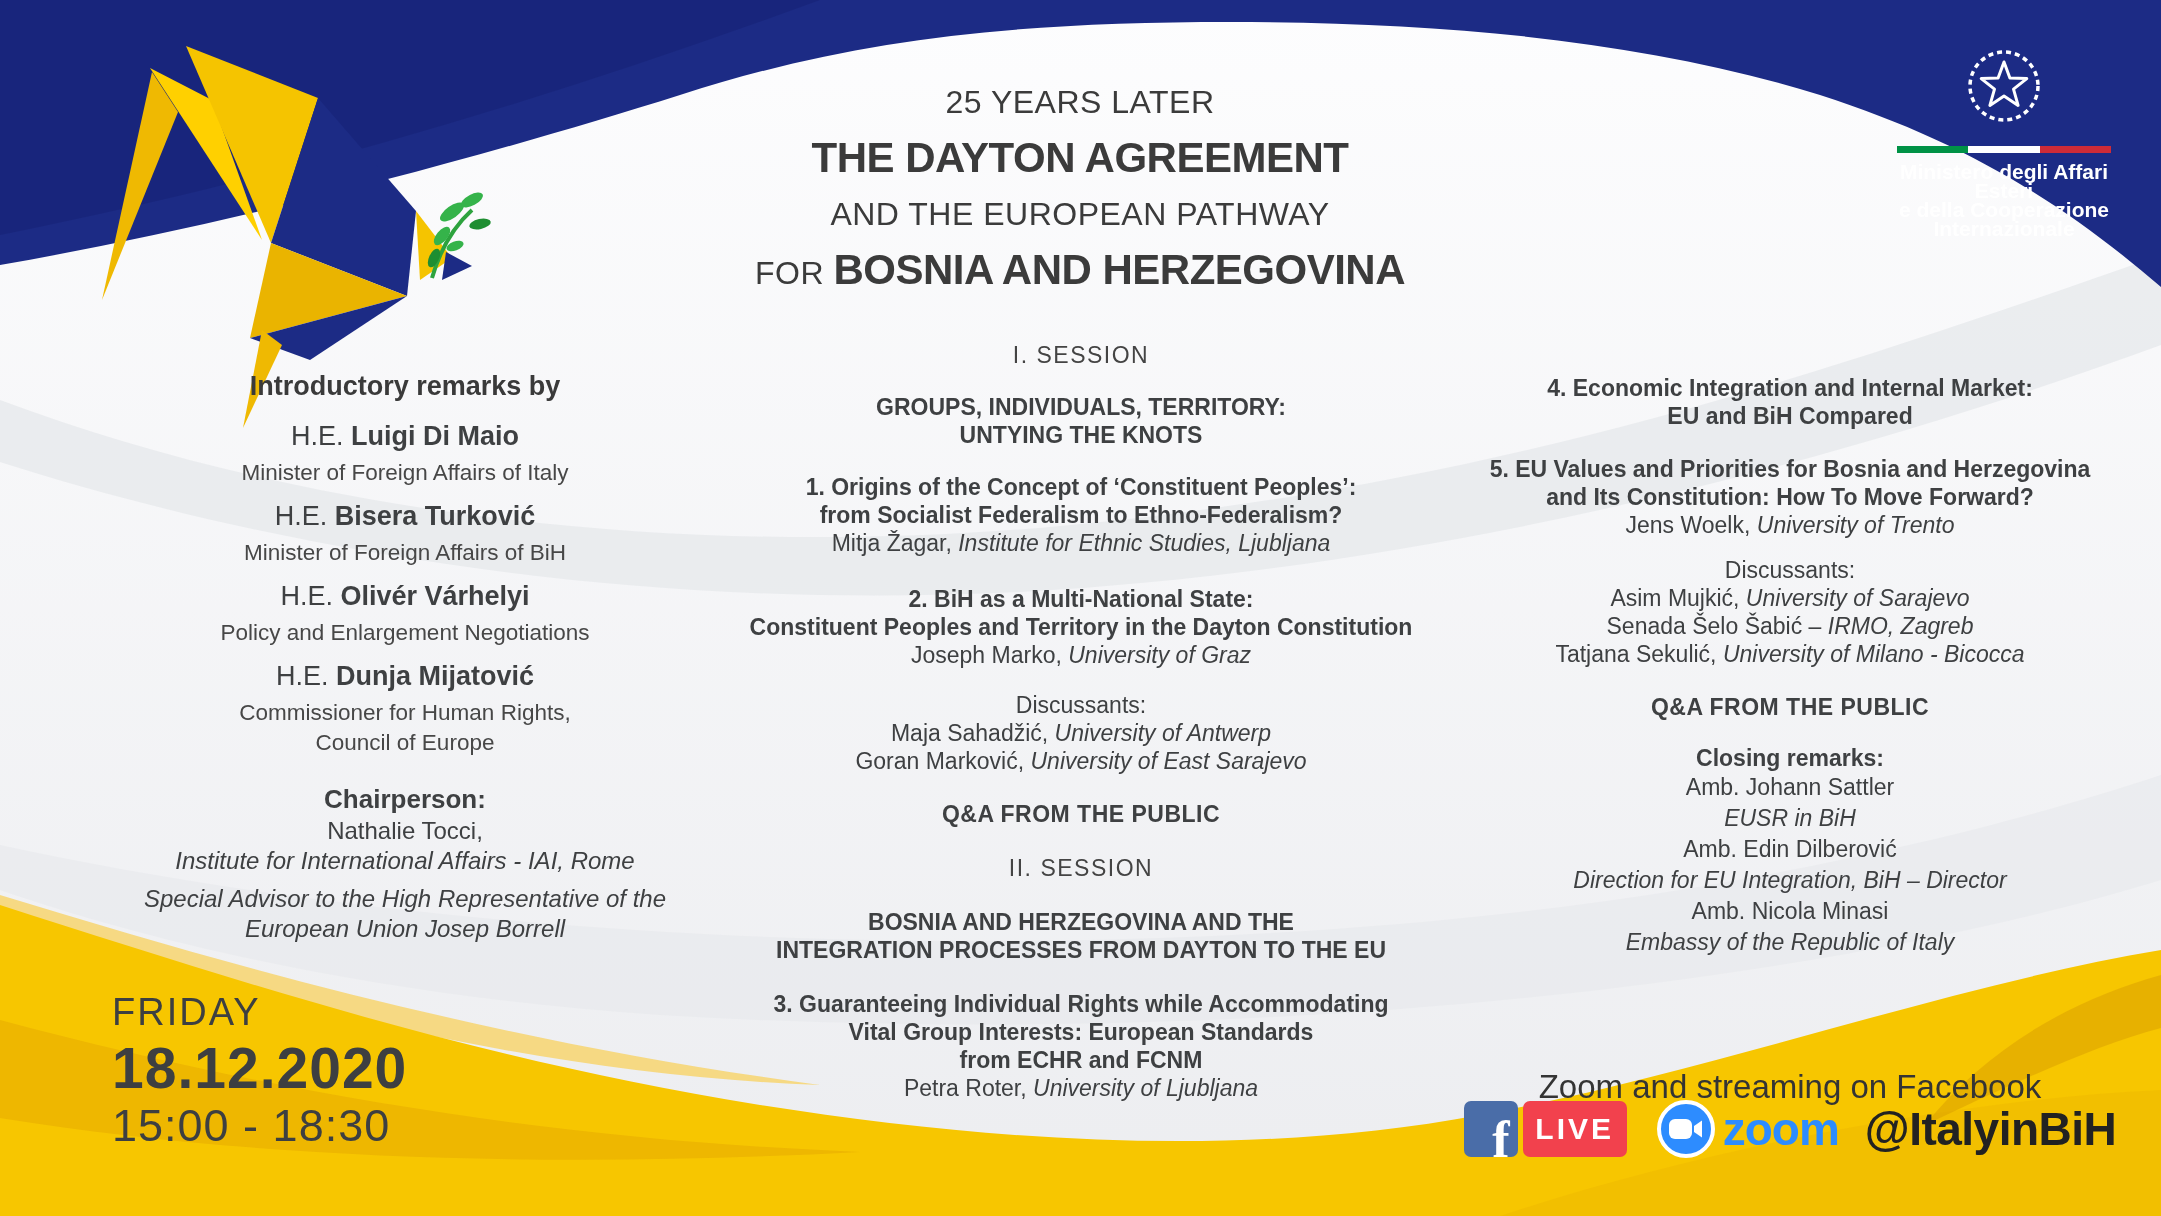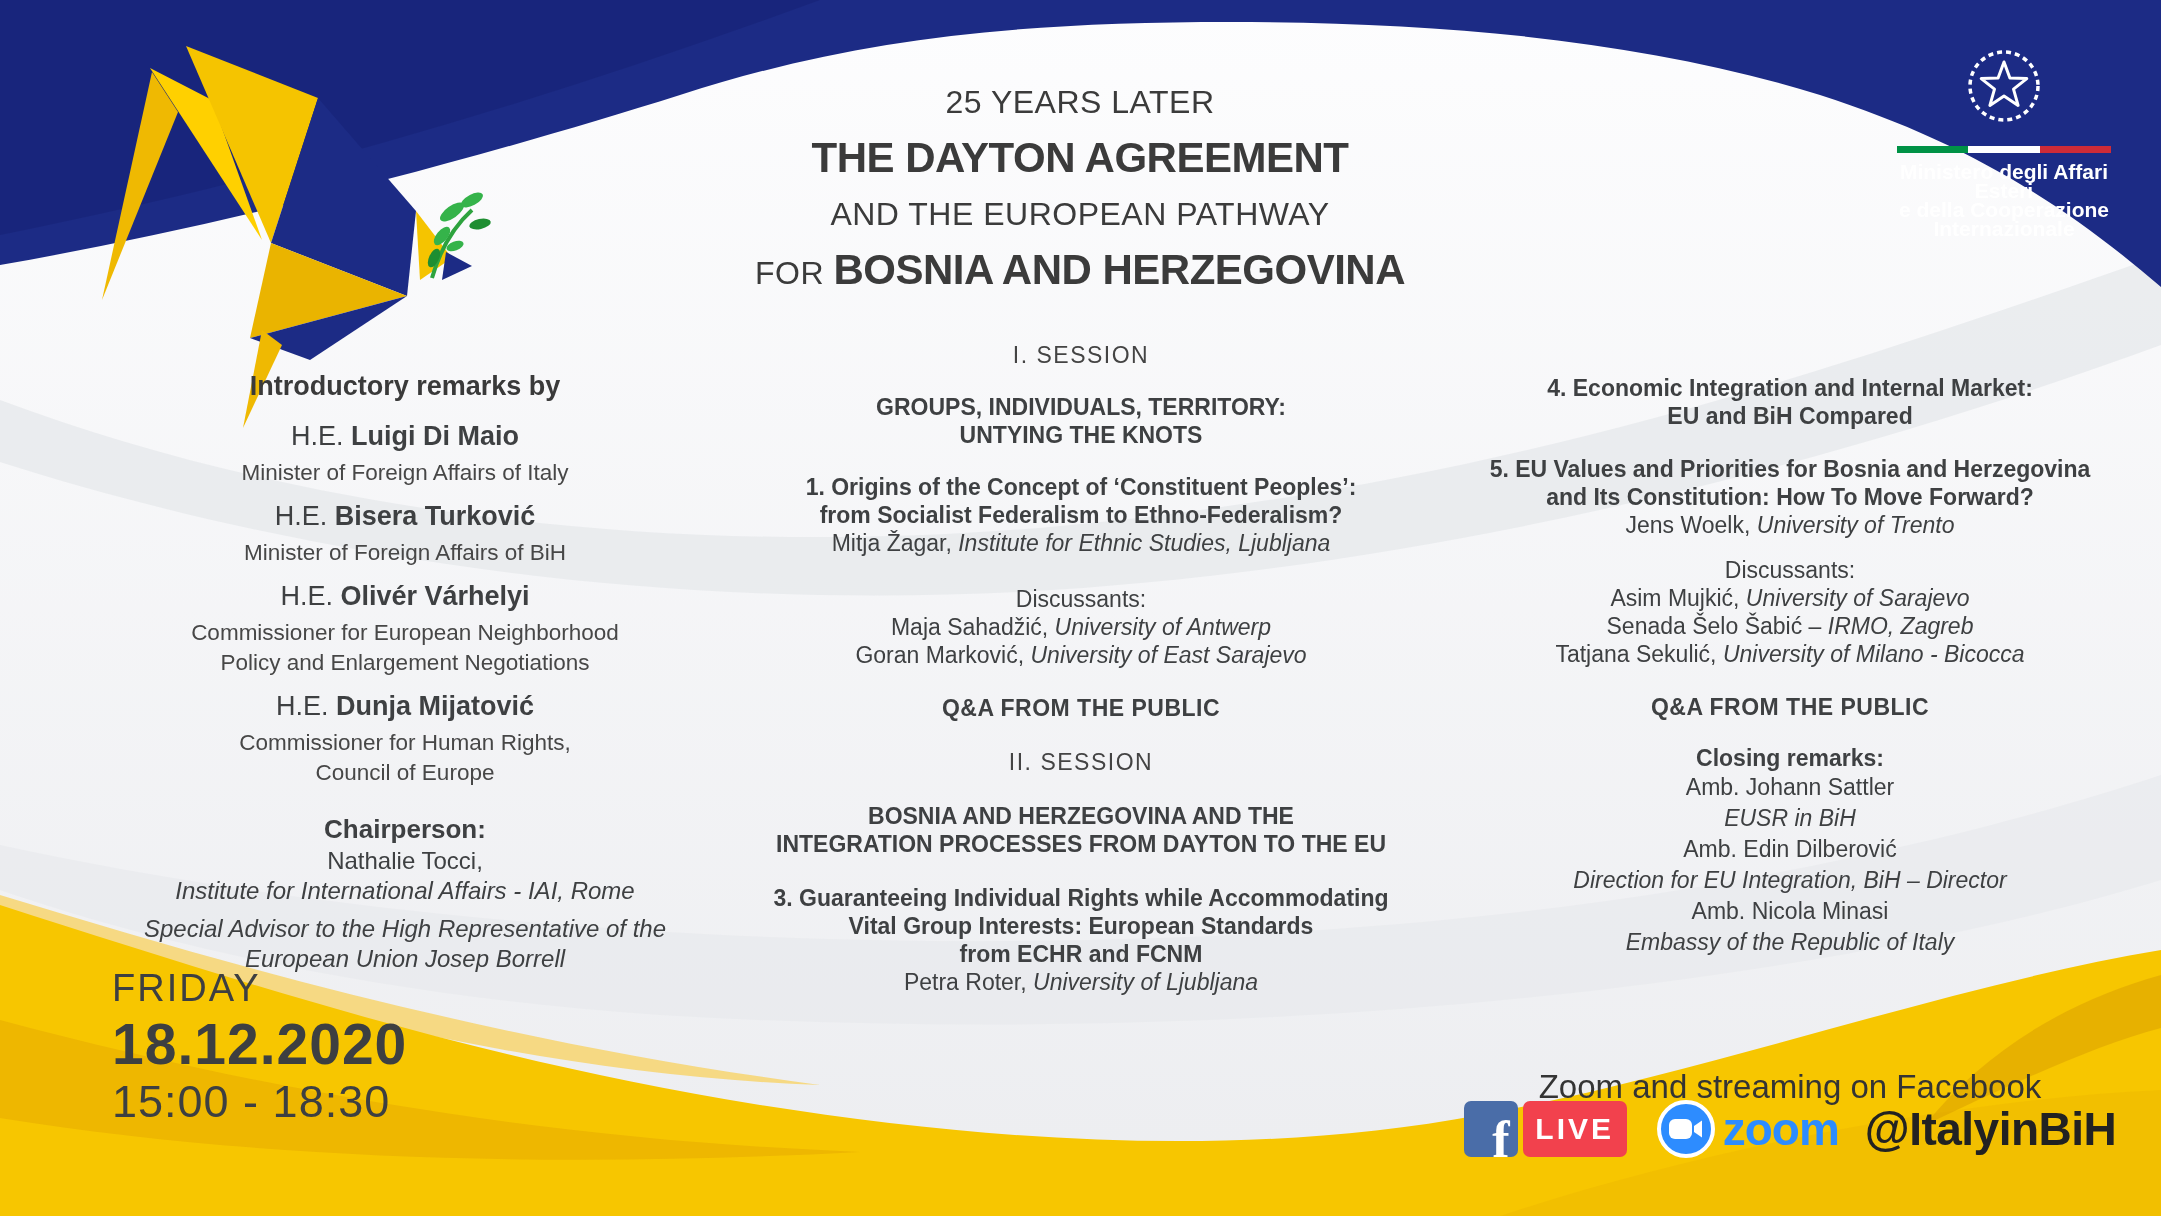--- a/index.html
+++ b/index.html
@@ -23,21 +23,21 @@
   .title .t-bold{font-size:42px;line-height:56px;font-weight:700;letter-spacing:-.5px;}
   
   .heading{font-size:27px;font-weight:700;line-height:36px;color:#3a3a3a;}
   .he{font-weight:400;font-size:27px;}
   .nm{font-weight:700;font-size:27px;}
   .nameln{line-height:36px;}
   .roleln{font-size:22.5px;line-height:30px;color:#474747;}
   .chairh{font-size:26px;font-weight:700;line-height:34px;}
   .chairln{font-size:24px;line-height:30px;}
   
-  .fri{position:absolute;left:112px;top:962px;color:#3d3f41;text-align:left;}
+  .fri{position:absolute;left:112px;top:986px;color:#3d3f41;text-align:left;}
   .fri .day{font-size:38px;font-weight:300;letter-spacing:2px;line-height:52px;}
   .fri .date{font-size:57px;font-weight:700;letter-spacing:1px;line-height:60px;}
   .fri .time{font-size:45px;font-weight:300;letter-spacing:1px;line-height:56px;}
   
   .ministry{position:absolute;left:1885px;top:38px;width:238px;text-align:center;color:#fff;}
   .tricolor{width:214px;height:7px;margin:12px auto 0;display:flex;}
   .tricolor div{height:100%;}
   .min-txt{font-size:21px;font-weight:700;line-height:19px;margin-top:9px;}
   
   .stream{position:absolute;left:1440px;top:1068px;width:700px;text-align:center;font-size:33px;color:#343434;}
@@ -126,21 +126,20 @@
   <div style="margin-bottom:10px;">
     <div class="nameln"><span class="he">H.E. </span><span class="nm">Luigi Di Maio</span></div>
     <div class="roleln">Minister of Foreign Affairs of Italy</div>
   </div>
   <div style="margin-bottom:10px;">
     <div class="nameln"><span class="he">H.E. </span><span class="nm">Bisera Turković</span></div>
     <div class="roleln">Minister of Foreign Affairs of BiH</div>
   </div>
   <div style="margin-bottom:10px;">
     <div class="nameln"><span class="he">H.E. </span><span class="nm">Olivér Várhelyi</span></div>
-    <div class="roleln">Commissioner for European Neighborhood</div>
     <div class="roleln">Policy and Enlargement Negotiations</div>
   </div>
   <div style="margin-bottom:24px;">
     <div class="nameln"><span class="he">H.E. </span><span class="nm">Dunja Mijatović</span></div>
     <div class="roleln">Commissioner for Human Rights,</div>
     <div class="roleln">Council of Europe</div>
   </div>
 
   <div class="chairh">Chairperson:</div>
   <div class="chairln">Nathalie Tocci,</div>
@@ -158,20 +157,25 @@
 <div class="col" style="left:728px;top:341px;width:706px;">
   <div class="ln lbl" style="margin-bottom:24px;">I. SESSION</div>
   <div style="margin-bottom:24px;">
     <div class="ln b">GROUPS, INDIVIDUALS, TERRITORY:</div>
     <div class="ln b">UNTYING THE KNOTS</div>
   </div>
   <div style="margin-bottom:28px;">
     <div class="ln b">1. Origins of the Concept of ‘Constituent Peoples’:</div>
     <div class="ln b">from Socialist Federalism to Ethno-Federalism?</div>
     <div class="ln"><span>Mitja Žagar,</span><span class="it"> Institute for Ethnic Studies, Ljubljana</span></div>
+  </div>
+  <div style="margin-bottom:22px;">
+    <div class="ln b">2. BiH as a Multi-National State:</div>
+    <div class="ln b">Constituent Peoples and Territory in the Dayton Constitution</div>
+    <div class="ln"><span>Joseph Marko,</span><span class="it"> University of Graz</span></div>
   </div>
   <div style="margin-bottom:24px;">
     <div class="ln">Discussants:</div>
     <div class="ln"><span>Maja Sahadžić,</span><span class="it"> University of Antwerp</span></div>
     <div class="ln"><span>Goran Marković,</span><span class="it"> University of East Sarajevo</span></div>
   </div>
   <div class="ln qa" style="margin-bottom:26px;">Q&amp;A FROM THE PUBLIC</div>
 
   <div class="ln lbl" style="margin-bottom:26px;">II. SESSION</div>
   <div style="margin-bottom:26px;">

